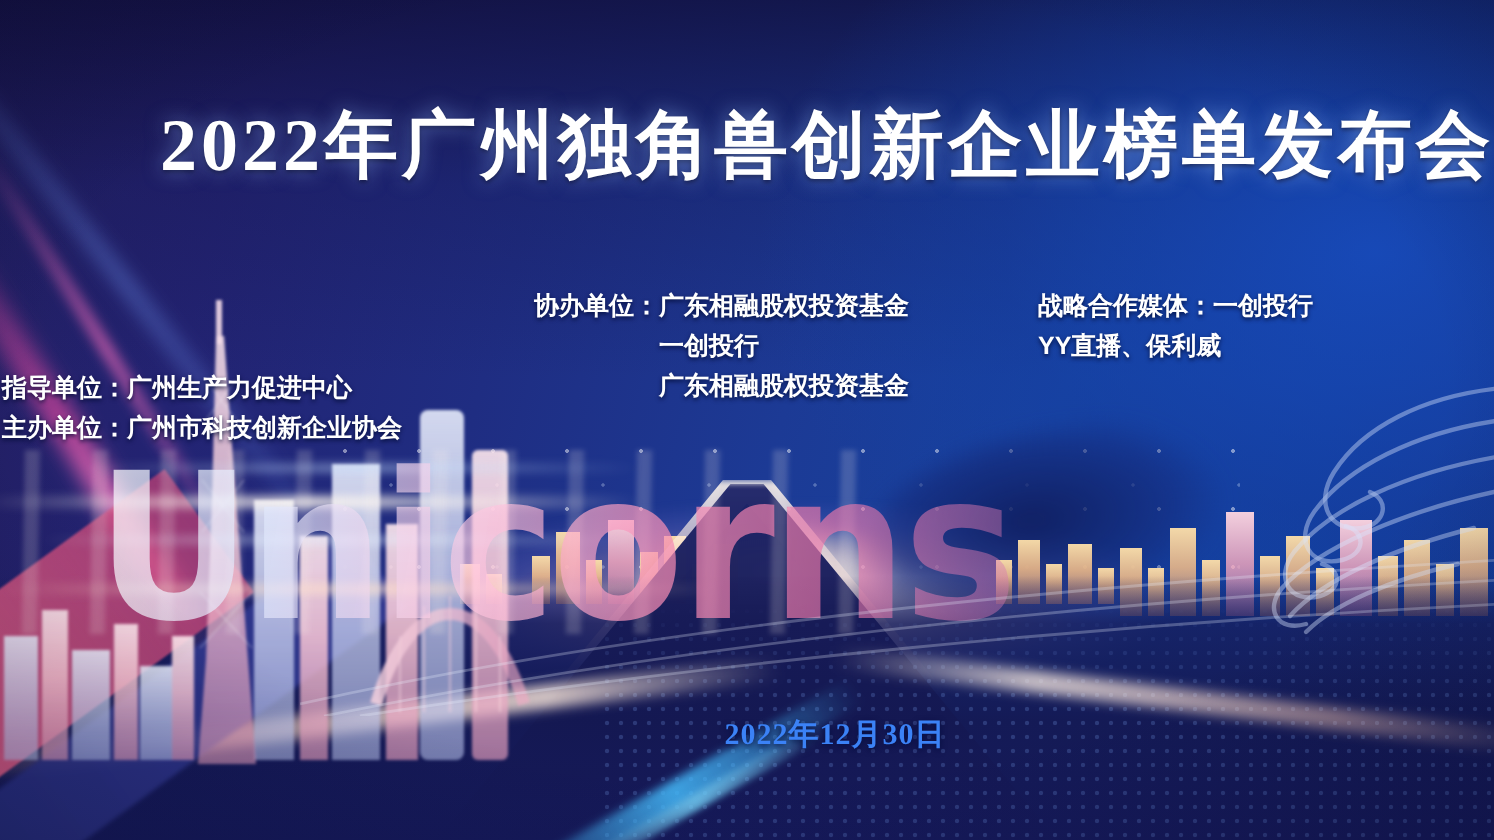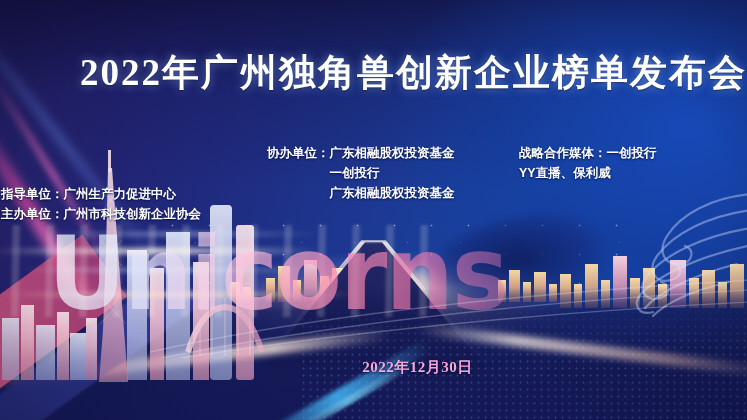--- a/index.html
+++ b/index.html
@@ -249,21 +249,21 @@
   .info-line { display:flex; white-space:nowrap; }
   .info-label { flex:0 0 auto; }
   .info-value { flex:0 0 auto; }
   .info-line.indent .info-label { visibility:hidden; }
 
   .event-date {
     position:absolute; left:0; right:0; top:358px;
     text-align:center;
     font-family:"Liberation Serif","DejaVu Serif",serif;
     font-weight:700; font-size:15px; letter-spacing:.5px;
-    color:#f9a8d4;
+    color:#3b82f6;
     text-shadow:0 1px 3px rgba(0,10,60,.9);
   }
   
   .event-date-inner { position:relative; left:44px; }
 
   
   .vignette {
     background:radial-gradient(ellipse 85% 85% at 50% 45%, rgba(0,0,0,0) 55%, rgba(4,6,32,.40) 100%);
   }
 </style>

